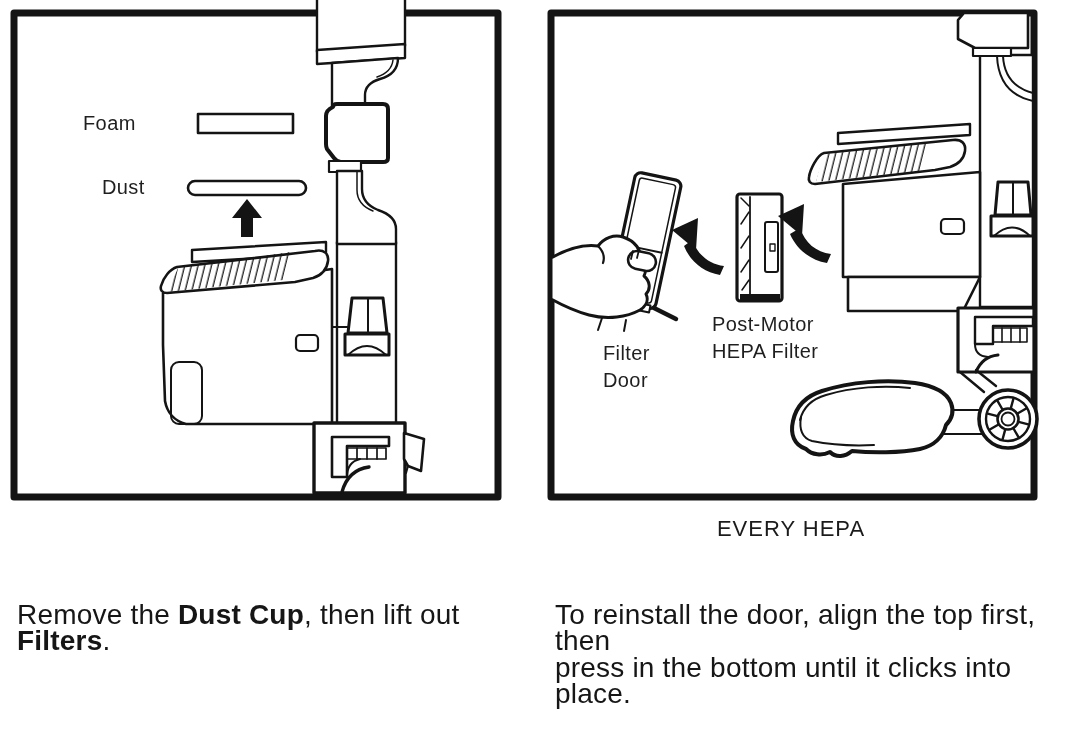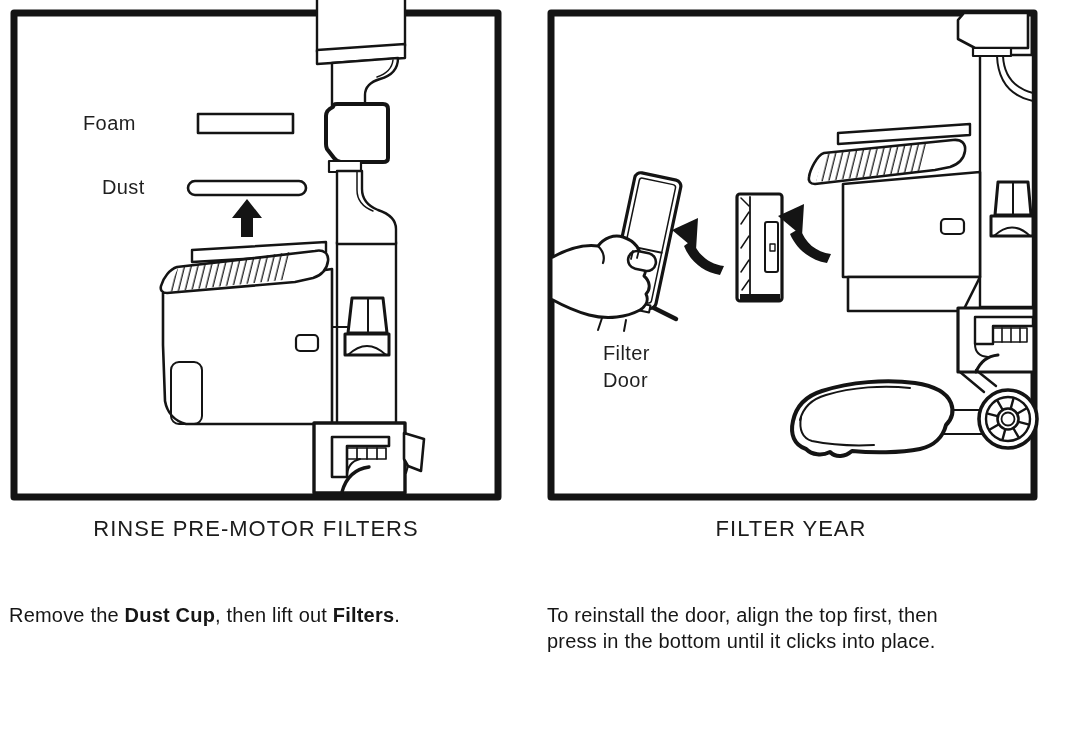--- a/index.html
+++ b/index.html
@@ -7,22 +7,22 @@
         font-family:"Liberation Sans",sans-serif;color:#1c1c1c;}
   .panel-svg{position:absolute;top:0;}
   svg *{stroke-linejoin:round;stroke-linecap:round;}
   .w{fill:#ffffff;stroke:#141414;}
   .n{fill:none;stroke:#141414;}
   .k{fill:#141414;stroke:none;}
   .diagram-label{position:absolute;font-size:20px;line-height:27px;color:#1f1f1f;
         letter-spacing:.4px;white-space:nowrap;}
   .caption-heading{position:absolute;text-align:center;font-size:22px;line-height:27.5px;
         letter-spacing:1px;color:#1b1b1b;}
-  .caption-body{position:absolute;font-size:20px;line-height:26.6px;letter-spacing:.2px;
-        color:#161616;white-space:pre-line;}
+  .caption-body{position:absolute;font-size:28px;line-height:26.6px;letter-spacing:.2px;
+        color:#161616;white-space:pre-line;margin-left:8px;}
   .caption-body p{margin:0;}
   b,.seg-b{font-weight:700;}
 </style>
 </head>
 <body>
 
 <div class="page">
 
   <svg class="panel-svg" style="left:0" width="515" height="505" viewBox="0 0 515 505">
     <defs>
@@ -184,29 +184,32 @@
       <path class="n" stroke-width="2.2" d="M598,246 C603,251 605,257 603,263"></path>
       <path class="n" stroke-width="1.8" d="M633,251 L631,259 M639,250 L637,258"></path>
       <path class="n" stroke-width="2" d="M602,318 L598,330 M626,320 L624,331"></path>
     </g>
   </svg>
 
   <div class="diagram-label" style="left:603px;top:340px">
     <div>Filter</div>
     <div>Door</div>
   </div>
+  <div class="diagram-label" style="left:712px;top:311px">
+    <div>Post-Motor</div>
+    <div>HEPA Filter</div>
+  </div>
 
   <div class="caption-heading" style="left:10px;width:492px;top:515px">
-    <div>RINSE PRE-MOTOR FILTERS</div>
   </div>
   <div class="caption-body" style="left:9px;top:575px;width:490px">
     <p><span>Remove the </span><span class="seg-b">Dust Cup</span><span>, then lift out </span><span class="seg-b">Filters</span><span>.</span></p>
   </div>
 
   <div class="caption-heading" style="left:548px;width:486px;top:515px">
-    <div>FILTER YEAR</div>
+    <div>EVERY HEPA</div>
   </div>
   <div class="caption-body" style="left:547px;top:575px;width:500px">
     <p><span>To reinstall the door, align the top first, then
 press in the bottom until it clicks into place.</span></p>
   </div>
 
 </div>
 
 </body></html>

